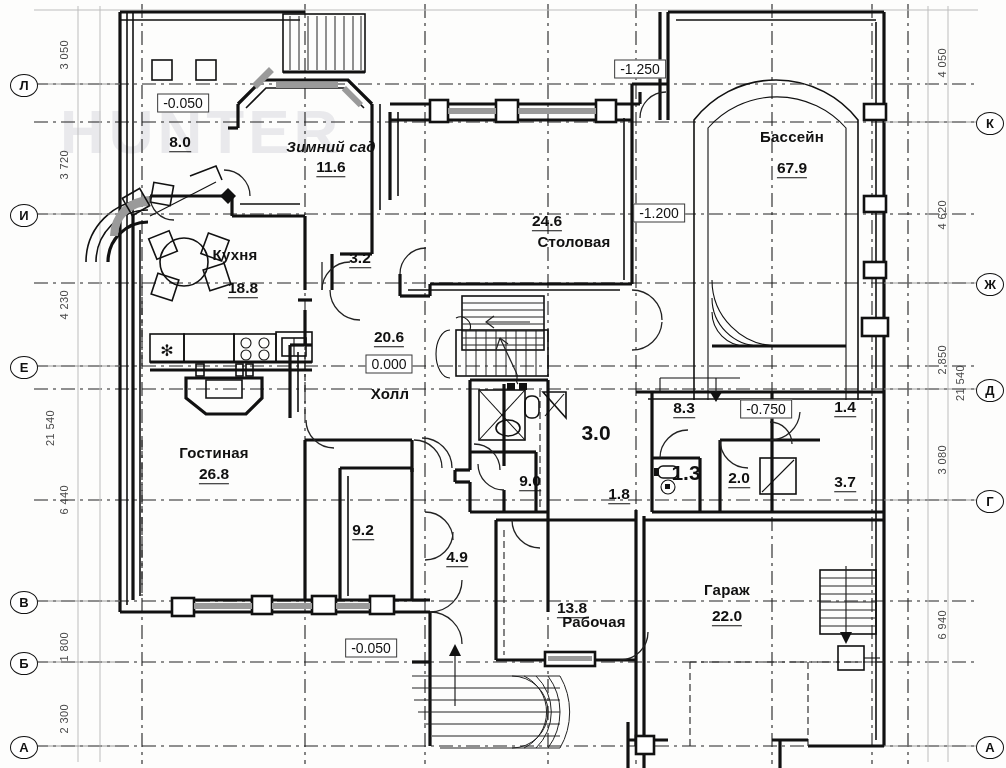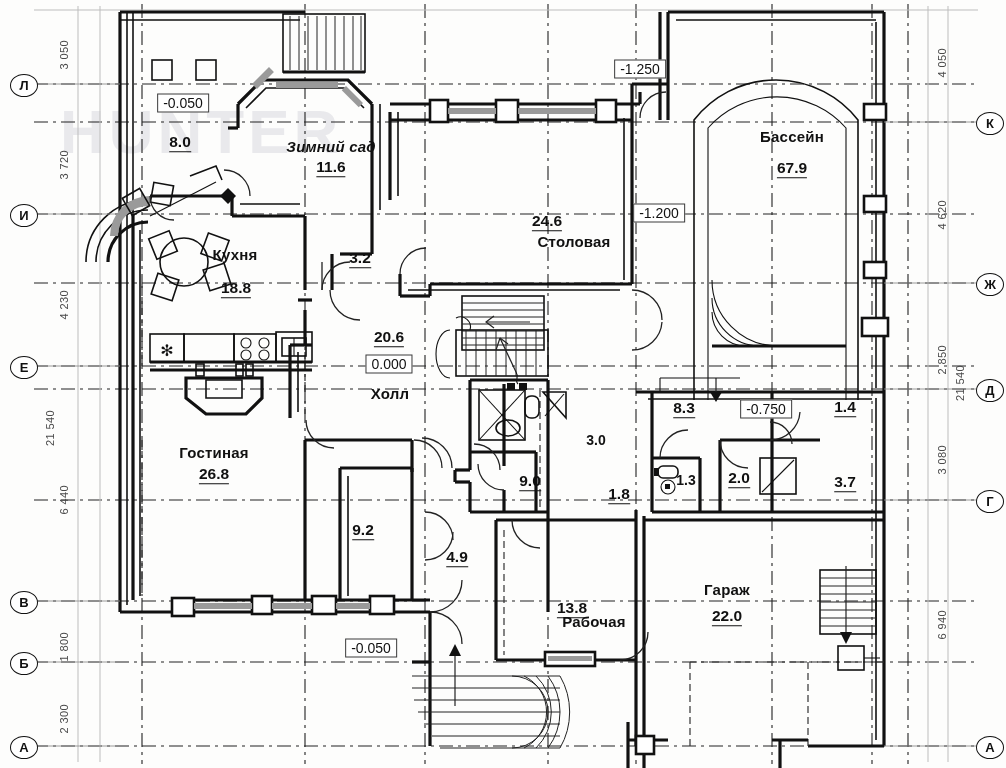--- a/index.html
+++ b/index.html
@@ -4,21 +4,21 @@
 <style>
   html,body{margin:0;padding:0;background:#ffffff;}
   body{width:1006px;height:768px;overflow:hidden;
        font-family:"Liberation Sans","DejaVu Sans",sans-serif;
        color:#111;}
   #plan{position:relative;width:1006px;height:768px;background:#fdfdfc;}
   svg{position:absolute;left:0;top:0;}
   .lbl{position:absolute;white-space:nowrap;line-height:1;}
   .room-name{font-size:15px;font-weight:600;letter-spacing:.2px;}
   .area{font-size:15.5px;font-weight:600;border-bottom:1.4px solid #111;padding-bottom:1px;}
-  .area-plain{font-size:14px;font-weight:600;margin-top:8px;}
+  .area-plain{font-size:21px;font-weight:600;}
   .elev{font-size:14px;font-weight:500;border:1.1px solid #3a3a3a;background:#fff;
         padding:1px 5px 2px 5px;}
   .dim{position:absolute;font-size:11px;color:#4a4a4a;letter-spacing:.4px;
        writing-mode:vertical-rl;transform:rotate(180deg);}
   .gridlbl{position:absolute;width:26px;height:21px;border:1.6px solid #111;
            border-radius:50%;background:#fff;font-size:13px;font-weight:600;
            display:flex;align-items:center;justify-content:center;}
   .wm{position:absolute;font-size:62px;font-weight:700;color:#e9e9ec;
       letter-spacing:4px;user-select:none;}
   .ctr{transform:translate(-50%,-50%);}
@@ -460,21 +460,21 @@
     </g>
   </svg>
 
   <div id="labels">
       <div class="lbl ctr area" style="left: 180px; top: 143px; text-align: right;">8.0</div>
       <div class="lbl ctr elev" style="left: 183px; top: 103px;">-0.050</div>
       <div class="lbl ctr room-name" style="left: 331px; top: 146px; font-style: italic;">Зимний сад</div>
       <div class="lbl ctr area" style="left: 331px; top: 168px;">11.6</div>
       <div class="lbl ctr area" style="left: 360px; top: 259px;">3.2</div>
       <div class="lbl ctr room-name" style="left: 235px; top: 254px;">Кухня</div>
-      <div class="lbl ctr area" style="left: 236px; top: 289px;">18.8</div>
+      <div class="lbl ctr area" style="left: 243px; top: 289px;">18.8</div>
       <div class="lbl ctr area" style="left: 389px; top: 338px;">20.6</div>
       <div class="lbl ctr elev" style="left: 389px; top: 364px;">0.000</div>
       <div class="lbl ctr room-name" style="left: 390px; top: 393px;">Холл</div>
       <div class="lbl ctr room-name" style="left: 214px; top: 452px;">Гостиная</div>
       <div class="lbl ctr area" style="left: 214px; top: 475px;">26.8</div>
       <div class="lbl ctr area" style="left: 547px; top: 222px;">24.6</div>
       <div class="lbl ctr room-name" style="left: 574px; top: 241px;">Столовая</div>
       <div class="lbl ctr elev" style="left: 659px; top: 213px;">-1.200</div>
       <div class="lbl ctr elev" style="left: 640px; top: 69px;">-1.250</div>
       <div class="lbl ctr room-name" style="left: 792px; top: 136px;">Бассейн</div>

